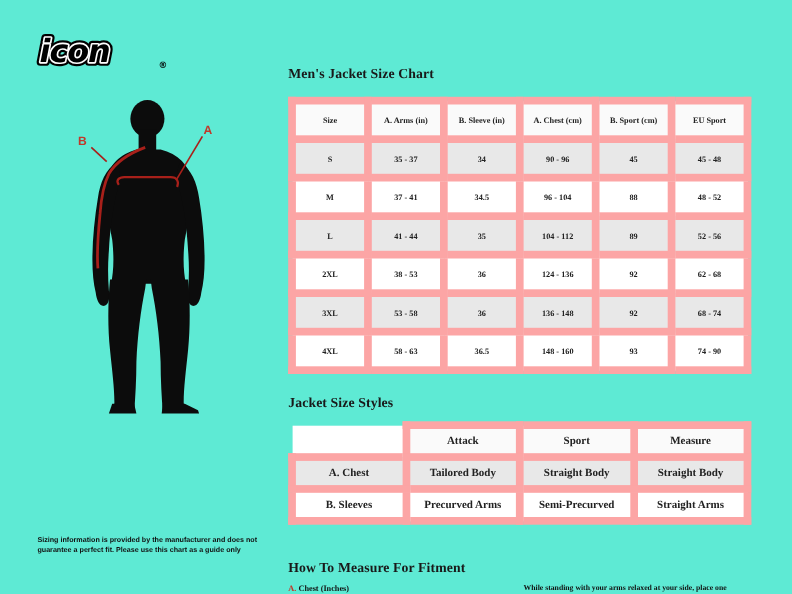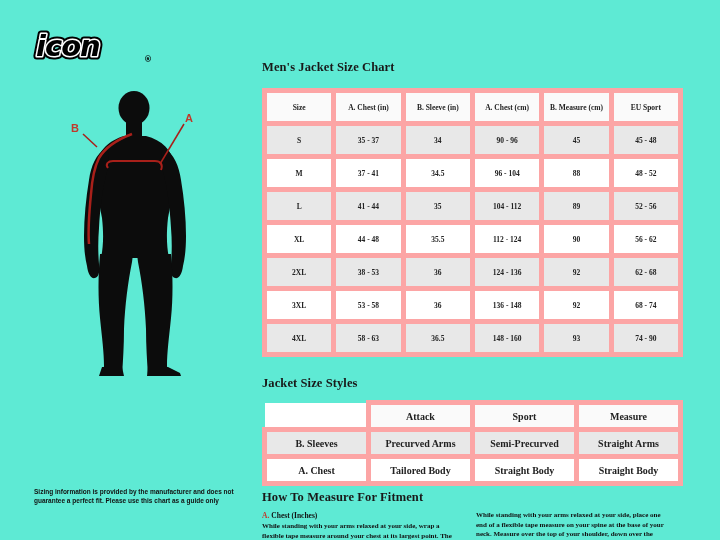--- a/index.html
+++ b/index.html
@@ -10,24 +10,24 @@
   .logo{position:absolute;left:32px;top:26px;}
 
   
   .figure{position:absolute;left:50px;top:84px;}
 
   
   .content{position:absolute;left:262px;top:60px;width:421px;font-family:Liberation Serif, serif;}
   .section-title{font-size:12.5px;font-weight:bold;color:#191919;margin:0;letter-spacing:0.1px;}
   .t1-title{margin-bottom:13px;}
   .t2-title{margin-top:19px;margin-bottom:9px;}
-  .t3-title{margin-top:4px;margin-bottom:6px;}
+  .t3-title{margin-top:32px;margin-bottom:6px;}
 
   table{border-collapse:collapse;width:100%;table-layout:fixed;}
-  td{border:5px solid #fca5a5;text-align:center;vertical-align:middle;
+  td{border:7px solid #fca5a5;text-align:center;vertical-align:middle;
      font-weight:bold;color:#222;padding:0;}
   .size-table td{height:28px;font-size:7.5px;}
   .size-table thead td{background:#fafafa;}
   .size-table tbody tr:nth-child(odd) td{background:#e8e8e8;}
   .size-table tbody tr:nth-child(even) td{background:#ffffff;}
   .styles-table td{height:22px;font-size:10px;}
   .styles-table thead td{background:#fafafa;}
   .styles-table thead td:first-child{border:none;background:#fff;}
   .styles-table tbody tr:nth-child(1) td{background:#e8e8e8;}
   .styles-table tbody tr:nth-child(2) td{background:#ffffff;}
@@ -83,24 +83,24 @@
     </svg>
   </div>
 
   <div class="content">
 
     <h2 class="section-title t1-title">Men's Jacket Size Chart</h2>
     <table class="size-table">
         <thead>
           <tr>
             <td>Size</td>
-            <td>A. Chest (in)</td>
+            <td>A. Arms (in)</td>
             <td>B. Sleeve (in)</td>
             <td>A. Chest (cm)</td>
-            <td>B. Measure (cm)</td>
+            <td>B. Sport (cm)</td>
             <td>EU Sport</td>
           </tr>
         </thead>
         <tbody>
           <tr>
             <td>S</td>
             <td>35 - 37</td>
             <td>34</td>
             <td>90 - 96</td>
             <td>45</td>
@@ -114,28 +114,20 @@
             <td>88</td>
             <td>48 - 52</td>
           </tr>
           <tr>
             <td>L</td>
             <td>41 - 44</td>
             <td>35</td>
             <td>104 - 112</td>
             <td>89</td>
             <td>52 - 56</td>
-          </tr>
-          <tr>
-            <td>XL</td>
-            <td>44 - 48</td>
-            <td>35.5</td>
-            <td>112 - 124</td>
-            <td>90</td>
-            <td>56 - 62</td>
           </tr>
           <tr>
             <td>2XL</td>
             <td>38 - 53</td>
             <td>36</td>
             <td>124 - 136</td>
             <td>92</td>
             <td>62 - 68</td>
           </tr>
           <tr>
@@ -162,30 +154,30 @@
         <thead>
           <tr>
             <td></td>
             <td>Attack</td>
             <td>Sport</td>
             <td>Measure</td>
           </tr>
         </thead>
         <tbody>
           <tr>
+            <td>A. Chest</td>
+            <td>Tailored Body</td>
+            <td>Straight Body</td>
+            <td>Straight Body</td>
+          </tr>
+          <tr>
             <td>B. Sleeves</td>
             <td>Precurved Arms</td>
             <td>Semi-Precurved</td>
             <td>Straight Arms</td>
-          </tr>
-          <tr>
-            <td>A. Chest</td>
-            <td>Tailored Body</td>
-            <td>Straight Body</td>
-            <td>Straight Body</td>
           </tr>
         </tbody>
       </table>
 
     <h2 class="section-title t3-title">How To Measure For Fitment</h2>
     <div class="measure-cols">
       <div class="measure-col">
         <div class="measure-head">
           <span class="red-label">A.</span><span>Chest (Inches)</span>
         </div>

